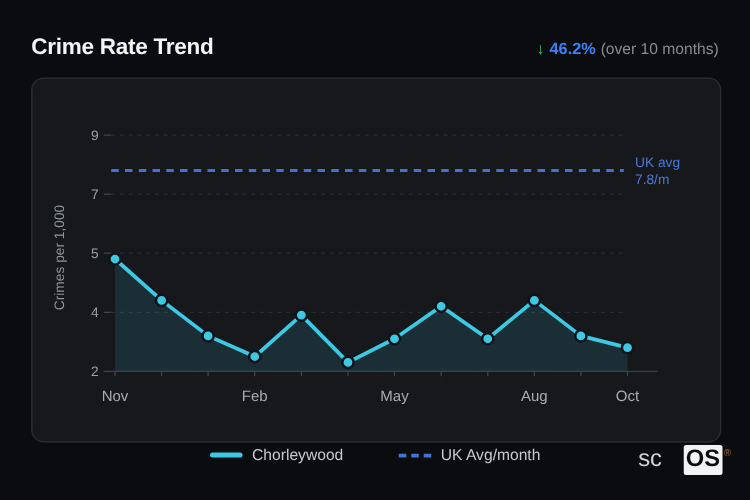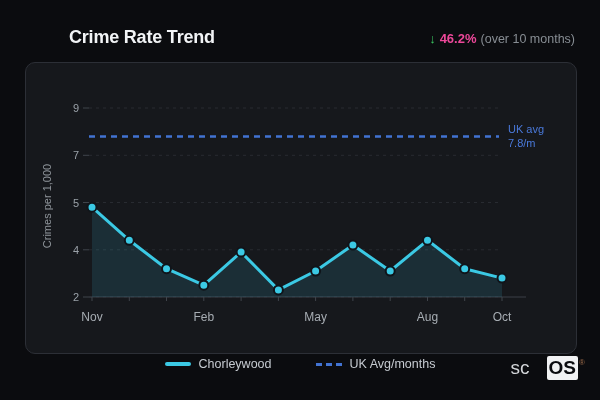--- a/index.html
+++ b/index.html
@@ -5,28 +5,28 @@
   html,body{margin:0;padding:0;}
   body{
     width:600px;height:400px;position:relative;overflow:hidden;
     background:#0b0c0f;
     font-family:"Liberation Sans", sans-serif;
     -webkit-font-smoothing:antialiased;
   }
   
   .page-title{
     position:absolute;left:25px;top:27px;
-    font-size:18px;font-weight:700;color:#f2f4f6;letter-spacing:-0.2px;margin-left:44px;
+    font-size:18px;font-weight:700;color:#f2f4f6;letter-spacing:-0.2px;
   }
   .trend{
     position:absolute;right:25px;top:31px;
     display:flex;align-items:baseline;gap:4px;font-size:13px;
   }
   .trend .arrow{color:#3cc962;font-weight:400;}
-  .trend .value{color:#ec4899;font-weight:700;}
+  .trend .value{color:#3b82f6;font-weight:700;}
   .trend .caption{color:#878d93;font-weight:400;font-size:12.5px;}
   
   .card{
     position:absolute;left:25px;top:62px;width:552px;height:292px;
     background:#16181c;border:1px solid #2c2f36;border-radius:10px;
     box-sizing:border-box;
   }
   .card svg{position:absolute;left:0;top:0;}
   .grid{stroke:#282b31;stroke-width:1;stroke-dasharray:3 4;fill:none;}
   .axis{stroke:#3a3f46;stroke-width:1;}
@@ -126,21 +126,21 @@
     </svg>
 </div>
 
 <div class="legend" id="legend">
     <div class="legend-item">
       <span class="swatch-solid" style="background: rgb(59, 201, 228);"></span>
       <span class="label">Chorleywood</span>
     </div>
     <div class="legend-item">
       <span class="swatch-dashed" style="border-top-color: rgb(66, 115, 210);"></span>
-      <span class="label">UK Avg/months</span>
+      <span class="label">UK Avg/month</span>
     </div>
   </div>
 
 <div class="logo">
   <span class="sc">sc</span>
   <span class="os">OS</span>
   <span class="reg">®</span>
 </div>
 
 </body></html>

